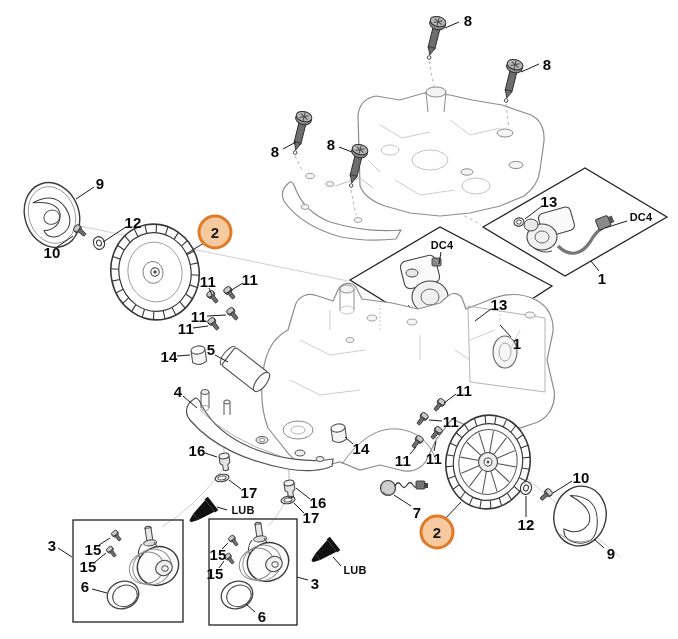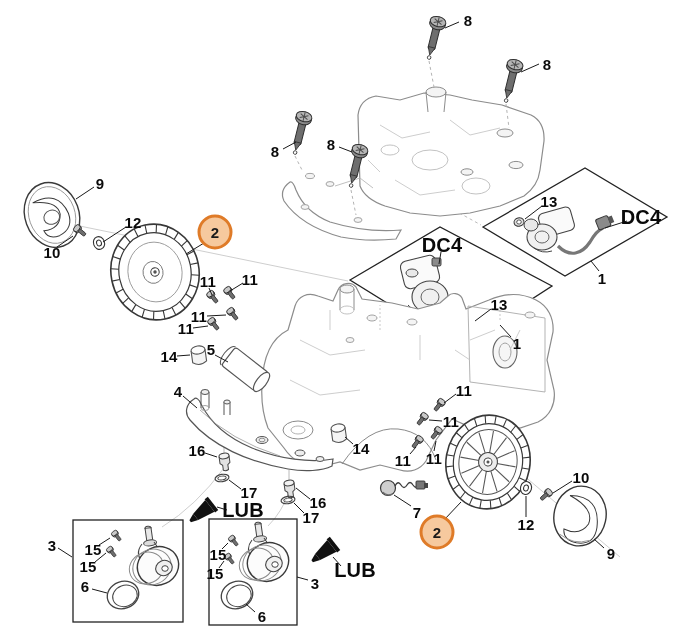--- a/index.html
+++ b/index.html
@@ -1,21 +1,21 @@
 <!DOCTYPE html>
 <html><head>
 <meta charset="utf-8">
 <style>
   html,body{margin:0;padding:0;background:#fff;}
   #canvas{position:relative;width:678px;height:639px;background:#fff;overflow:hidden;
           font-family:"Liberation Sans",sans-serif;}
   #art{position:absolute;left:0;top:0;}
   .co{position:absolute;transform:translate(-50%,-50%);font-weight:bold;font-size:15px;
       color:#0a0a0a;white-space:nowrap;line-height:1;letter-spacing:0.2px;}
-  .co.lg{font-size:20px;}
+  .co.lg{font-size:11px;}
   .badge{position:absolute;width:29px;height:29px;border-radius:50%;
          background:#F6C99E;border:3px solid #DF7B28;box-sizing:content-box;
          transform:translate(-50%,-50%);display:flex;align-items:center;justify-content:center;
          font-weight:bold;font-size:15px;color:#1a1a1a;cursor:pointer;}
 </style>
 </head>
 <body>
 
 <div id="canvas">
 

